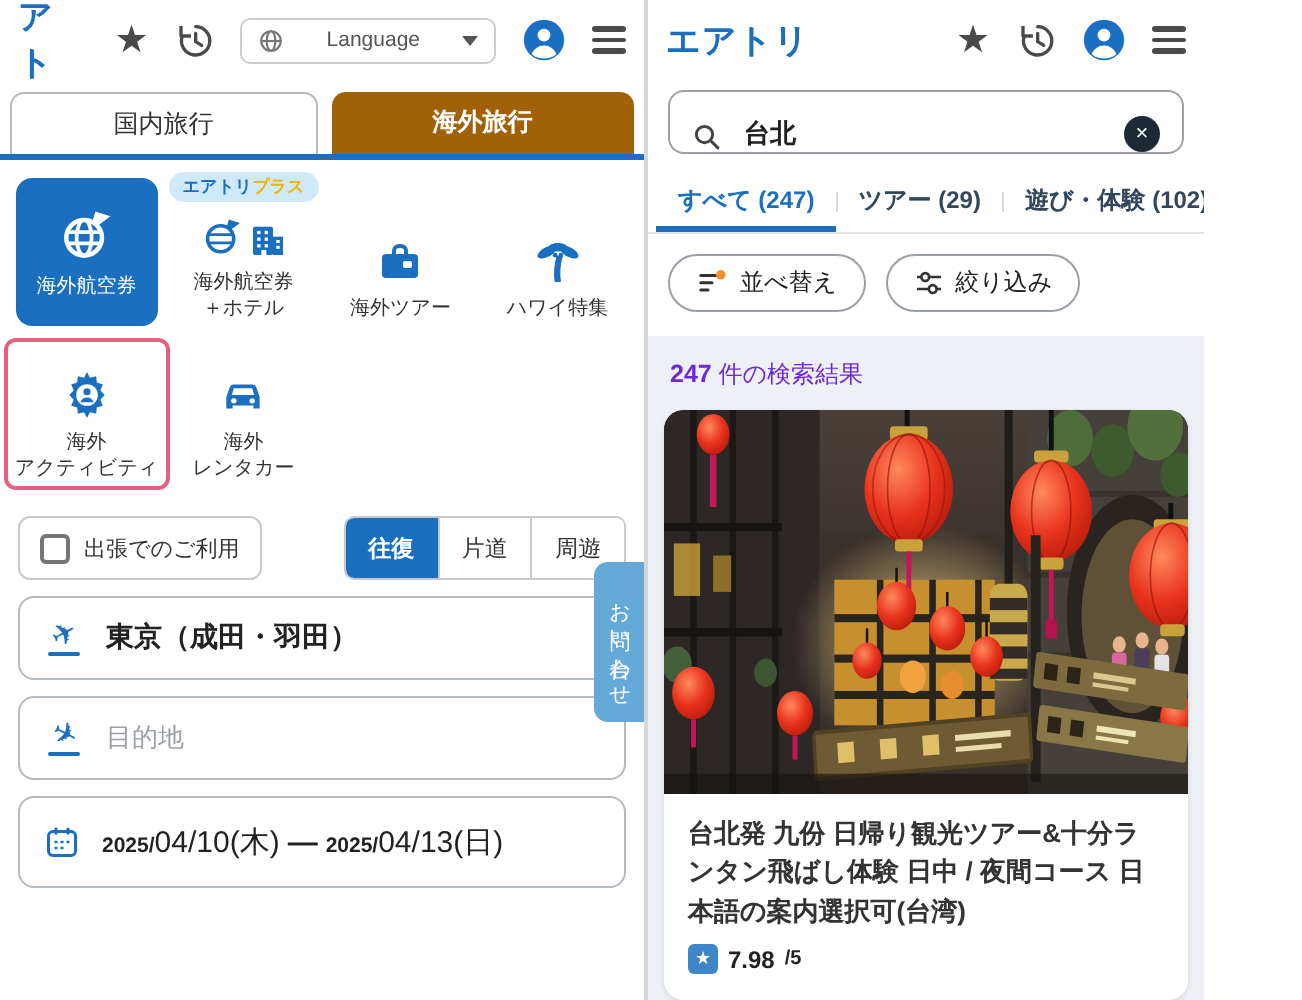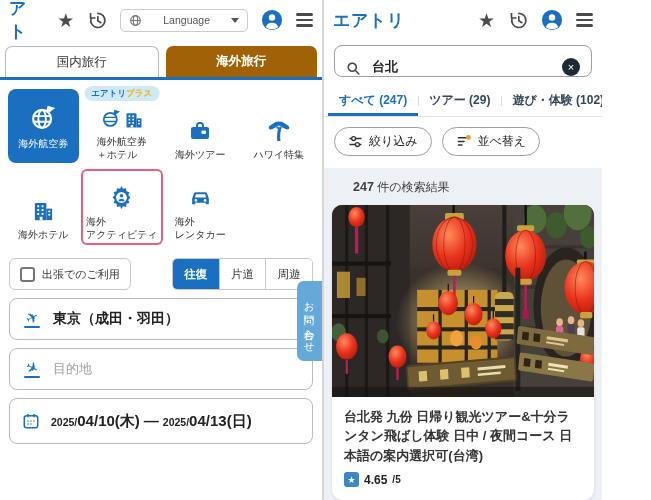--- a/index.html
+++ b/index.html
@@ -20,21 +20,21 @@
   
   .panel-left { width:324px; position:relative; border-right:2px solid #d6d6d6; display:flex; flex-direction:column; background:#fff; }
   .nav-tabs { display:flex; padding:6px 5px 0; border-bottom:3px solid #1a6fc0; }
   .ntab { flex:1; height:31px; display:flex; align-items:center; justify-content:center; font-size:12.5px; border-radius:7px 7px 0 0; }
   .ntab-dom { border:1px solid #b9b9b9; border-bottom:none; color:#333; background:#fff; margin-right:7px; }
   .ntab-ovs { background:#a16207; color:#fff; font-weight:bold; }
 
   .grid { display:grid; grid-template-columns:repeat(4,1fr); padding:9px 4px 4px; row-gap:8px; }
   .tile { position:relative; display:flex; flex-direction:column; align-items:center; justify-content:flex-end; min-height:72px; padding:2px; cursor:pointer; }
   .tile .ticon { height:30px; display:flex; align-items:flex-end; justify-content:center; margin-bottom:5px; }
-  .tile .tlabel { font-size:10px; color:#333; text-align:left; line-height:1.3; }
+  .tile .tlabel { font-size:10px; color:#333; text-align:center; line-height:1.3; }
   .tile-active { background:#1a6fc0; border-radius:8px; margin:0 4px; justify-content:center; min-height:74px; }
   .tile-active .tlabel { color:#fff; }
   .tile-hl { box-shadow:0 0 0 2px #e8607f; border-radius:4px; }
   .plus-badge { position:absolute; top:-3px; left:50%; transform:translateX(-50%); background:#cfe9f8; border-radius:9px; font-size:8.5px; font-weight:bold; padding:1.5px 7px; white-space:nowrap; }
   .pb-brand { color:#1a6fc0; } .pb-plus { color:#f0b400; }
 
   .srch-bar { height:32px; background:#1a6fc0; display:flex; align-items:center; gap:7px; padding:0 10px; color:#fff; font-size:12.5px; font-weight:bold; margin-top:3px; }
 
   .form { padding:11px 9px; display:flex; flex-direction:column; gap:8px; }
   .form-row { display:flex; gap:10px;align-items:center; }
@@ -47,21 +47,21 @@
 
   .inp { border:1px solid #b5bac0; border-radius:8px; min-height:42px; display:flex; align-items:center; gap:11px; padding:0 12px; font-size:14px; font-weight:bold; color:#222; background:#fff; cursor:pointer; }
   .inp-ph { color:#9aa0a6; font-weight:normal; font-size:13px; }
   .plane-wrap { display:flex; flex-direction:column; align-items:center; width:20px; }
   .plane { color:#1a6fc0; font-size:15px; line-height:1; display:block; }
   .plane-up { transform:rotate(-28deg); }
   .plane-dn { transform:rotate(28deg); }
   .plane-line { width:16px; height:2.2px; background:#1a6fc0; border-radius:2px; margin-top:1px; }
   .date-inp { min-height:46px; }
   .d-sm { font-size:10.5px; font-weight:bold; color:#222; }
-  .d-lg { font-size:15px; font-weight:bold; color:#222; }
+  .d-lg { font-size:15px; font-weight:normal; color:#222; }
   .d-sep { margin:0 4px; font-weight:bold; }
 
   .contact-tab { position:absolute; right:0; top:281px; width:25px; height:80px; background:#64a9d8; color:#fff; border-radius:7px 0 0 7px; writing-mode:vertical-rl; text-orientation:upright; font-size:10.5px; display:flex; align-items:center; justify-content:center; letter-spacing:1px; z-index:6; cursor:pointer; }
 
   
   .panel-right { flex:1; display:flex; flex-direction:column; background:#fff; overflow:hidden; }
   .sbox-wrap { padding:5px 10px 9px; }
   .sbox { border:1px solid #9aa0a6; border-radius:8px; height:32px; display:flex; align-items:flex-end; gap:11px; padding:0 11px; }
   .sbox-val { font-size:13px; font-weight:bold; color:#222; flex:1; }
   .clear-btn { width:18px; height:18px; border-radius:50%; background:#1d2a36; color:#fff; font-size:11px; display:flex; align-items:center; justify-content:center; line-height:1; cursor:pointer; }
@@ -69,21 +69,21 @@
   .cat-tabs { display:flex; align-items:stretch; height:34px; border-bottom:1px solid #e2e2e2; padding:0 4px; overflow:hidden; white-space:nowrap; }
   .cat-tab { display:flex; align-items:center; padding:0 11px; font-size:12px; font-weight:bold; color:#33475c; position:relative; cursor:pointer; flex-shrink:0; }
   .cat-tab + .cat-tab::before { content:""; position:absolute; left:0; top:10px; bottom:10px; width:1px; background:#d9d9d9; }
   .cat-active { color:#1a6fc0; box-shadow:inset 0 -3px 0 #1a6fc0; }
 
   .chips { display:flex; gap:10px; padding:10px 10px 12px; }
   .chip { border:1px solid #9aa0a6; border-radius:16px; height:29px; display:flex; align-items:center; gap:6px; padding:0 13px; font-size:12px; color:#222; background:#fff; cursor:pointer; }
   .sort-ic { position:relative; }
 
   .results { flex:1; background:#edf0f5; padding:9px 8px 0; }
-  .res-line { font-size:12px; color:#404040; margin:2px 0 9px 21px; }
+  .res-line { font-size:12px; color:#6d28d9; margin:2px 0 9px 3px; }
   .res-num { font-weight:bold; font-size:12.5px; }
   .card { background:#fff; border-radius:10px; overflow:hidden; box-shadow:0 1px 3px rgba(0,0,0,.10); cursor:pointer; }
   .card-img { height:192px; overflow:hidden; }
   .card-img svg { display:block; width:100%; height:100%; }
   .card-body { padding:10px 12px 13px; }
   .card-title { font-size:13px; font-weight:bold; color:#333; line-height:1.5; }
   .rating { display:flex; align-items:center; gap:5px; margin-top:7px; }
   .rbadge { width:15px; height:15px; border-radius:3px; background:#3f86c6; color:#fff; font-size:9px; display:flex; align-items:center; justify-content:center; }
   .rval { font-size:12px; font-weight:bold; color:#222; }
   .rmax { font-size:10px; font-weight:bold; color:#222; }
@@ -197,40 +197,20 @@
               <ellipse cx="6.5" cy="7" rx="5.2" ry="2.4" transform="rotate(-28 6.5 7)"></ellipse>
               <ellipse cx="17.5" cy="7" rx="5.2" ry="2.4" transform="rotate(28 17.5 7)"></ellipse>
               <ellipse cx="12" cy="4.6" rx="4.6" ry="2.1"></ellipse>
               <circle cx="10.6" cy="8.6" r="1.2"></circle>
               <circle cx="13.4" cy="8.6" r="1.2"></circle>
             </svg>
         </span>
         <span class="tlabel">ハワイ特集</span>
       </div>
 
-      <div class="tile">
-        <span class="ticon">
-          <svg width="23" height="23" viewBox="0 0 24 24">
-              <rect x="3" y="3" width="12" height="18" rx="1" fill="#1a6fc0"></rect>
-              <rect x="15" y="9" width="6" height="12" fill="#1a6fc0"></rect>
-              <g fill="#fff">
-                <rect x="5.5" y="5.5" width="2" height="2"></rect>
-                <rect x="10" y="5.5" width="2" height="2"></rect>
-                <rect x="5.5" y="9.5" width="2" height="2"></rect>
-                <rect x="10" y="9.5" width="2" height="2"></rect>
-                <rect x="5.5" y="13.5" width="2" height="2"></rect>
-                <rect x="10" y="13.5" width="2" height="2"></rect>
-                <rect x="17" y="11" width="2" height="1.8"></rect>
-                <rect x="17" y="14.5" width="2" height="1.8"></rect>
-                <rect x="8" y="17.5" width="3" height="3.5"></rect>
-              </g>
-            </svg>
-        </span>
-        <span class="tlabel">海外ホテル</span>
-      </div>
 
       <div class="tile tile-hl">
         <span class="ticon">
           <svg width="25" height="25" viewBox="0 0 24 24">
               <path d="M12 2l1.4 2.7 3-.7.3 3 2.9.9-1.2 2.8 2.1 2.3-2.1 2.3 1.2 2.8-2.9.9-.3 3-3-.7L12 24l-1.4-2.7-3 .7-.3-3-2.9-.9 1.2-2.8L3.5 13l2.1-2.3-1.2-2.8 2.9-.9.3-3 3 .7z" fill="#1a6fc0" transform="translate(0,-1)"></path>
               <circle cx="12" cy="12" r="5.2" fill="#fff"></circle>
               <circle cx="12" cy="10.4" r="1.7" fill="#1a6fc0"></circle>
               <path d="M8.8 15.5a3.4 3.4 0 0 1 6.4 0z" fill="#1a6fc0"></path>
             </svg>
         </span>
@@ -338,33 +318,33 @@
 
     <div class="cat-tabs">
       <div class="cat-tab cat-active">すべて (247)</div>
       <div class="cat-tab">ツアー (29)</div>
       <div class="cat-tab">遊び・体験 (102)</div>
       <div class="cat-tab">フード＆ドリンク (5</div>
     </div>
 
     <div class="chips">
       <div class="chip">
+        <svg class="sort-ic" width="16" height="16" viewBox="0 0 20 20">
+            <path d="M3 6h10M3 10.5h7M3 15h4.5" stroke="#333" stroke-width="1.9" stroke-linecap="round"></path>
+            <circle cx="15.5" cy="5.5" r="3" fill="#f0932b"></circle>
+          </svg>
+        <span>並べ替え</span>
+      </div>
+      <div class="chip">
         <svg width="15" height="15" viewBox="0 0 20 20">
             <path d="M2 6h16M2 14h16" stroke="#333" stroke-width="1.8"></path>
             <circle cx="7.5" cy="6" r="2.6" fill="#fff" stroke="#333" stroke-width="1.8"></circle>
             <circle cx="12.5" cy="14" r="2.6" fill="#fff" stroke="#333" stroke-width="1.8"></circle>
           </svg>
         <span>絞り込み</span>
-      </div>
-      <div class="chip">
-        <svg class="sort-ic" width="16" height="16" viewBox="0 0 20 20">
-            <path d="M3 6h10M3 10.5h7M3 15h4.5" stroke="#333" stroke-width="1.9" stroke-linecap="round"></path>
-            <circle cx="15.5" cy="5.5" r="3" fill="#f0932b"></circle>
-          </svg>
-        <span>並べ替え</span>
       </div>
     </div>
 
     <div class="results">
       <div class="res-line">
         <span class="res-num">247</span><span> 件の検索結果</span>
       </div>
 
       <div class="card">
         <div class="card-img">
@@ -505,20 +485,20 @@
               <rect x="178" y="162" width="34" height="3" fill="#e9dcae"></rect>
                 <rect x="178" y="168" width="28" height="2.5" fill="#e9dcae"></rect>
             </g>
             <rect x="0" y="180" width="320" height="10" fill="#14100e" opacity="0.55"></rect>
           </svg>
         </div>
         <div class="card-body">
           <div class="card-title">台北発 九份 日帰り観光ツアー&amp;十分ランタン飛ばし体験 日中 / 夜間コース 日本語の案内選択可(台湾)</div>
           <div class="rating">
             <span class="rbadge">★</span>
-            <span class="rval">4.65</span>
+            <span class="rval">7.98</span>
             <span class="rmax">/5</span>
           </div>
         </div>
       </div>
     </div>
   </div>
 </div>
 
 </body></html>

